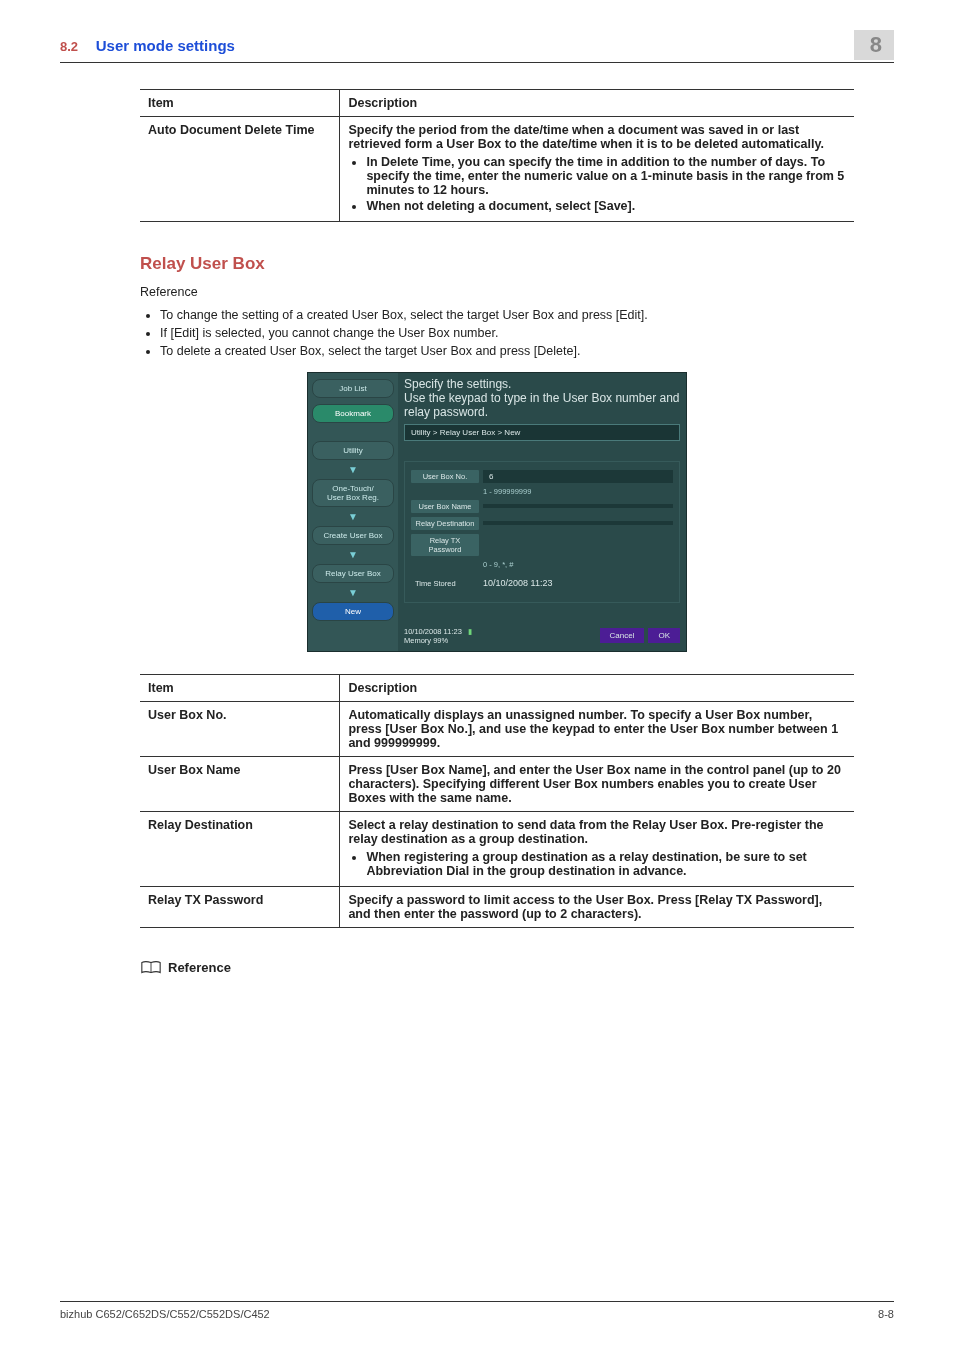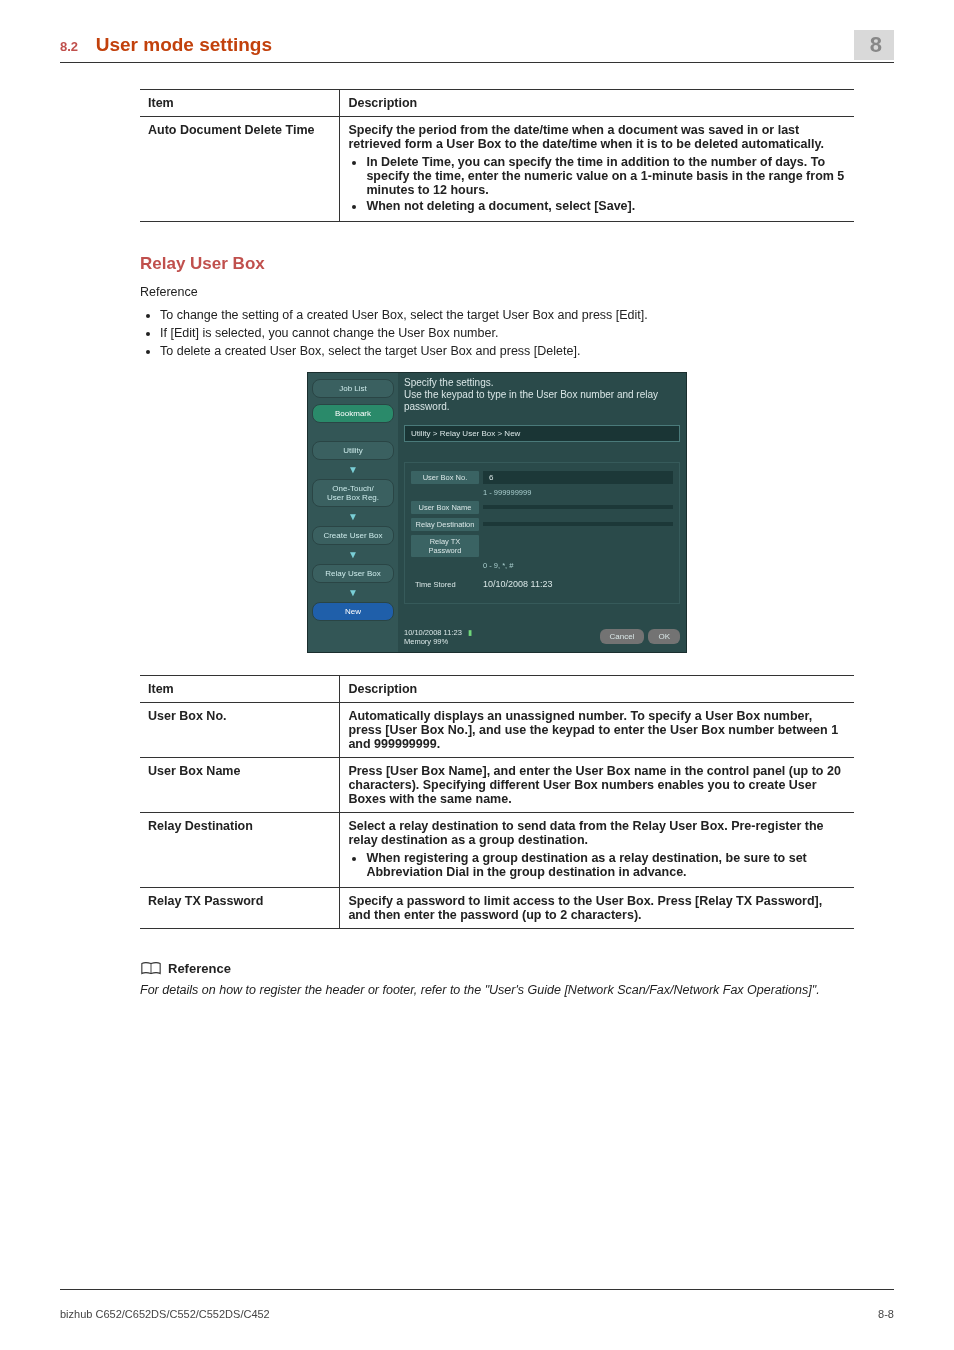--- a/index.html
+++ b/index.html
@@ -16,21 +16,21 @@
     }
     .section-header {
       display: flex;
       align-items: center;
       justify-content: space-between;
       border-bottom: 1px solid #333;
       margin-bottom: 26px;
       padding-bottom: 2px;
     }
     .section-num { color: #c0504d; font-weight: bold; font-size: 13px; margin-right: 14px; }
-    .section-title { color: #c2410c; font-weight: bold; font-size: 19px; }
+    .section-title { color: #1d4ed8; font-weight: bold; font-size: 15px; }
     .chapter-box {
       background: #d9d9d9;
       color: #888;
       font-weight: bold;
       font-size: 22px;
       padding: 2px 12px;
       text-align: right;
       width: 40px;
     }
     .content { padding: 0 40px 0 80px; }
@@ -91,48 +91,48 @@
       padding: 4px 2px;
       text-align: center;
       font-size: 8px;
       border-radius: 8px;
       color: #cceaea;
     }
     .sp-btn.sel { background: #2a8a6a; color: #fff; }
     .sp-btn.blue { background: #1f5faa; color: #fff; }
     .sp-arrow { text-align: center; color: #7acfd6; font-size: 10px; margin: -2px 0; }
     .sp-right { flex: 1; padding: 4px 6px 6px 6px; background: #2a4a4a; }
-    .sp-header { font-size: 10px; margin-bottom: 12px; line-height: 1.2; }
+    .sp-header { font-size: 12px; margin-bottom: 4px; line-height: 1.2; }
     .sp-crumb {
       background: #1a3535;
       border: 1px solid #4a7a7a;
       padding: 3px 6px;
       font-size: 8px;
       margin-bottom: 20px;
     }
     .sp-group { background: #2a4a4a; border: 1px solid #365a5a; padding: 4px 6px 8px 6px; margin-bottom: 4px; }
     .sp-row { display: flex; align-items: center; gap: 4px; margin: 4px 0; }
     .sp-label { background: #3a6363; padding: 2px 4px; font-size: 7.5px; width: 68px; text-align: center; border-radius: 1px; }
     .sp-val { background: #1c3838; padding: 2px 6px; font-size: 8px; flex: 1; }
     .sp-small { font-size: 7.5px; color: #aacfcf; margin-left: 72px; }
     .sp-footer { display: flex; justify-content: space-between; align-items: center; margin-top: 24px; }
     .sp-footer-left { font-size: 7.5px; line-height: 1.2; }
     .sp-footer-btns { display: flex; gap: 4px; }
-    .sp-fbtn { background: #737373; padding: 3px 10px; font-size: 8px; border-radius: 6px; }
+    .sp-fbtn { background: #4c1d95; padding: 3px 10px; font-size: 8px; border-radius: 0; }
     .ref-block { margin-top: 14px; }
     .ref-head { display: flex; align-items: center; gap: 6px; font-weight: bold; font-size: 13px; margin-bottom: 4px; }
     .ref-icon { width: 22px; height: 16px; }
     .ref-text { font-style: italic; font-size: 12.5px; line-height: 1.5; }
     .footer {
       position: absolute;
       bottom: 30px;
       left: 60px;
       right: 60px;
       border-top: 1px solid #333;
-      padding-top: 18px;
+      padding-top: 6px;
       display: flex;
       justify-content: space-between;
       font-size: 11px;
       color: #444;
     }
   </style>
 </head>
 <body>
 
 <div class="section-header">
@@ -262,21 +262,20 @@
     </table>
 
   <div class="ref-block">
     <div class="ref-head">
       <svg class="ref-icon" viewBox="0 0 24 16">
         <path d="M2 2 Q6 0 12 2 Q18 0 22 2 L22 13 Q18 11 12 13 Q6 11 2 13 Z" fill="none" stroke="#333" stroke-width="1.2"></path>
         <line x1="12" y1="2" x2="12" y2="13" stroke="#333" stroke-width="1"></line>
       </svg>
       <span>Reference</span>
     </div>
-    <p class="ref-text">For details on how to register the header or footer, refer to the "User's Guide [Network Scan/Fax/Network Fax Operations]".</p>
   </div>
 
 </div>
 
 <div class="footer">
   <span>bizhub C652/C652DS/C552/C552DS/C452</span>
   <span>8-8</span>
 </div>
 
 </body></html>

